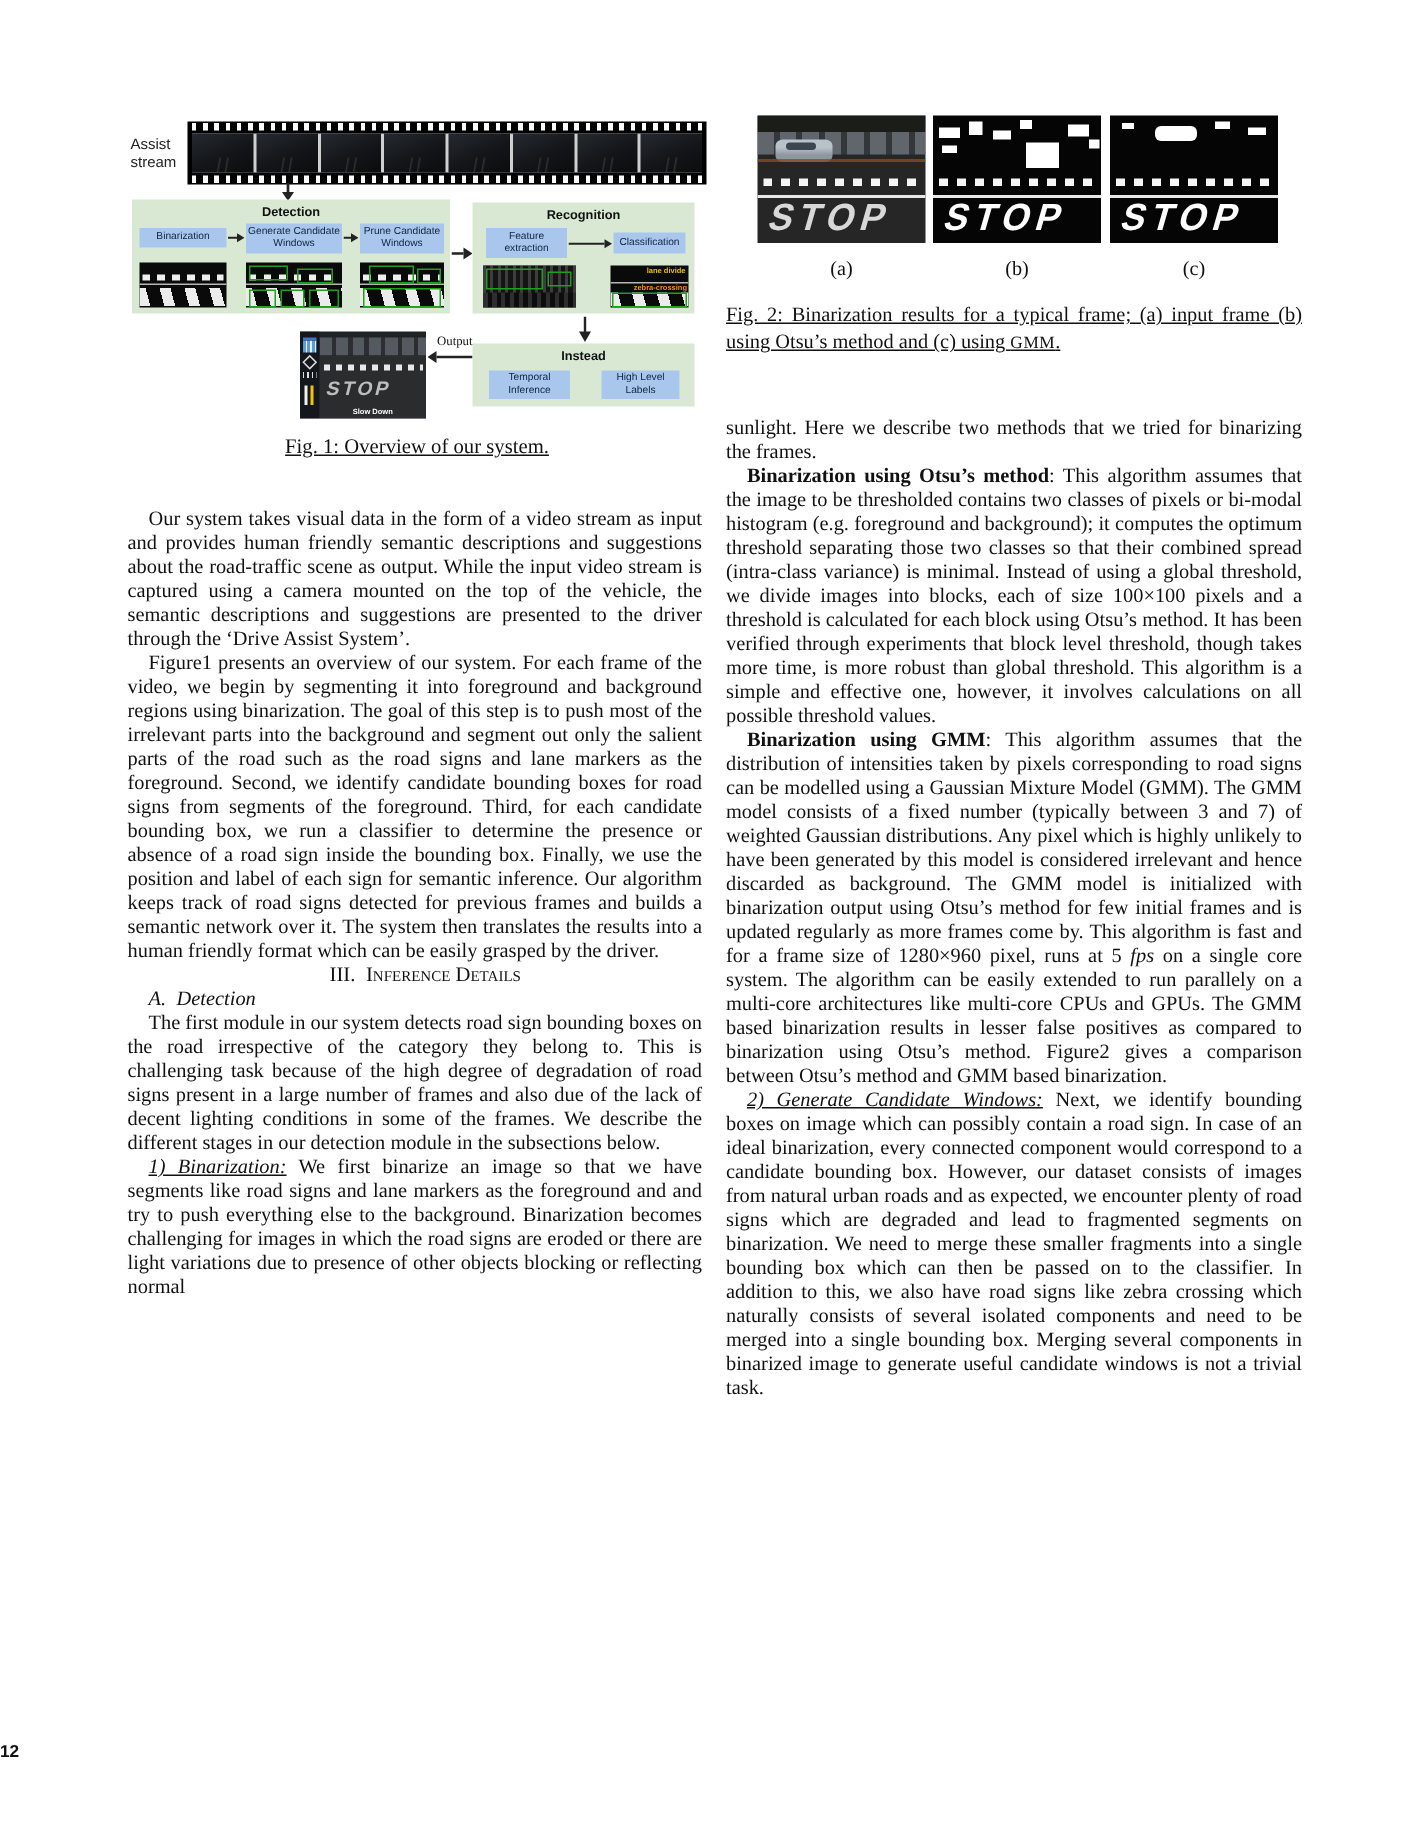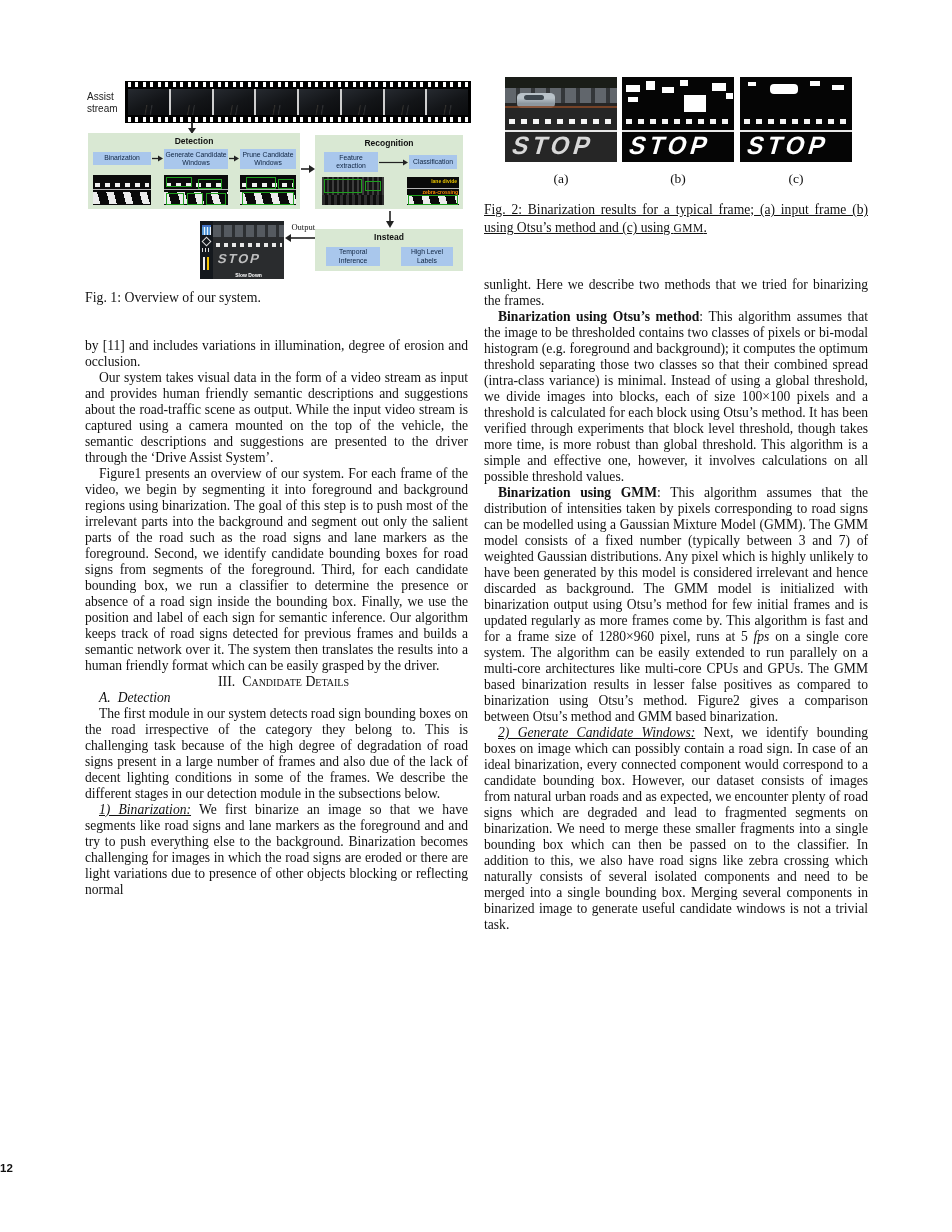--- a/index.html
+++ b/index.html
@@ -66,22 +66,22 @@
   .o-road{position:absolute;left:13px;right:0;top:16px;bottom:0;background:#2a2c2e;}
   .o-dash{position:absolute;left:16px;right:2px;top:22px;height:4px;
      background:repeating-linear-gradient(90deg,#e8e8e8 0 4px,transparent 4px 8px);}
   .o-stop{position:absolute;left:18px;top:30px;font:bold 13px "Liberation Sans",sans-serif;
      color:rgba(215,215,215,.85);transform:skewX(-14deg);letter-spacing:2px;}
   .o-caption{position:absolute;left:13px;right:0;bottom:1px;text-align:center;
      font:bold 5px "Liberation Sans",sans-serif;color:#fff;}
   .out-lab{position:absolute;left:202px;top:147px;width:28px;text-align:right;
      font:8.5px "Liberation Serif",serif;color:#111;}
 
-  .fig1-caption{position:absolute;left:0;top:214px;width:386px;
-     font-size:13.8px;line-height:18px;}
+  .fig1-caption{position:absolute;left:0;top:214px;width:386px;text-align:center;
+     font-size:13.8px;line-height:18px;text-decoration:underline;}
 
   
   .fig2{position:absolute;left:484px;top:75px;width:384px;height:174px;}
   .f2{position:absolute;top:2px;width:112px;height:85px;background:#050505;overflow:hidden;}
   .f2a{left:21px;background:#262626;} .f2b{left:138px;} .f2c{left:256px;}
   .f2-label{position:absolute;top:96px;width:112px;text-align:center;font-size:13.5px;}
   .f2-cap{position:absolute;left:0;top:126px;width:384px;font-size:13.6px;line-height:18.2px;
      text-align:justify;text-align-last:left;text-decoration:underline;}
   .sc{font-size:11.5px;letter-spacing:.4px;}
 
@@ -270,27 +270,26 @@
     </div>
 
     <div class="f2-label" style="left:21px;">(a)</div>
     <div class="f2-label" style="left:138px;">(b)</div>
     <div class="f2-label" style="left:256px;">(c)</div>
 
     <div class="f2-cap"><span>Fig. 2: Binarization results for a typical frame; (a) input frame (b) using Otsu’s method and (c) using </span><span class="sc">GMM</span><span>.</span></div>
   </div>
 
   <div class="col" style="left:85px;top:338px;width:383px;">
-    <p class="noindent">by [11] and includes variations in illumination, degree of erosion and occlusion.</p>
 
 
     <p>Our system takes visual data in the form of a video stream as input and provides human friendly semantic descriptions and suggestions about the road-traffic scene as output. While the input video stream is captured using a camera mounted on the top of the vehicle, the semantic descriptions and suggestions are presented to the driver through the ‘Drive Assist System’.</p>
     <p>Figure1 presents an overview of our system. For each frame of the video, we begin by segmenting it into foreground and background regions using binarization. The goal of this step is to push most of the irrelevant parts into the background and segment out only the salient parts of the road such as the road signs and lane markers as the foreground. Second, we identify candidate bounding boxes for road signs from segments of the foreground. Third, for each candidate bounding box, we run a classifier to determine the presence or absence of a road sign inside the bounding box. Finally, we use the position and label of each sign for semantic inference. Our algorithm keeps track of road signs detected for previous frames and builds a semantic network over it. The system then translates the results into a human friendly format which can be easily grasped by the driver.</p>
 
-    <p class="sec-heading"><span class="hnum">III.</span><span>Candidate Details</span></p>
+    <p class="sec-heading"><span class="hnum">III.</span><span>Inference Details</span></p>
 
     <p class="subsec-heading"><span class="hnum">A.</span><span>Detection</span></p>
 
     <p>The first module in our system detects road sign bounding boxes on the road irrespective of the category they belong to. This is challenging task because of the high degree of degradation of road signs present in a large number of frames and also due of the lack of decent lighting conditions in some of the frames. We describe the different stages in our detection module in the subsections below.</p>
 
     <p><span class="lead-italic">1) Binarization:</span><span> We first binarize an image so that we have segments like road signs and lane markers as the foreground and and try to push everything else to the background. Binarization becomes challenging for images in which the road signs are eroded or there are light variations due to presence of other objects blocking or reflecting normal</span></p>
   </div>
 
   <div class="col" style="left:484px;top:277px;width:384px;">
     <p class="noindent">sunlight. Here we describe two methods that we tried for binarizing the frames.</p>

